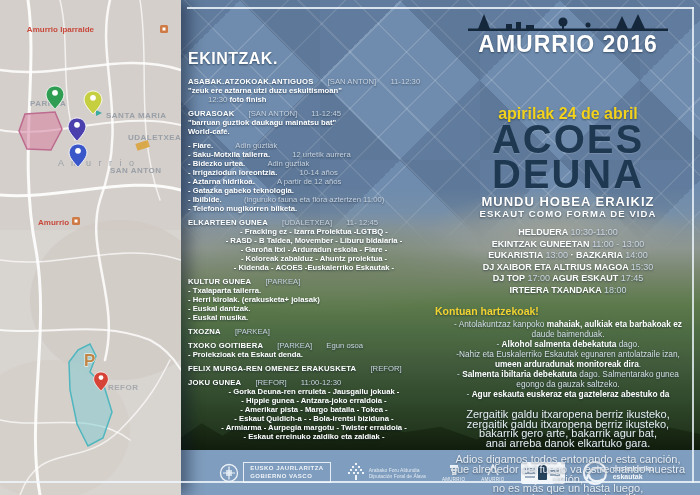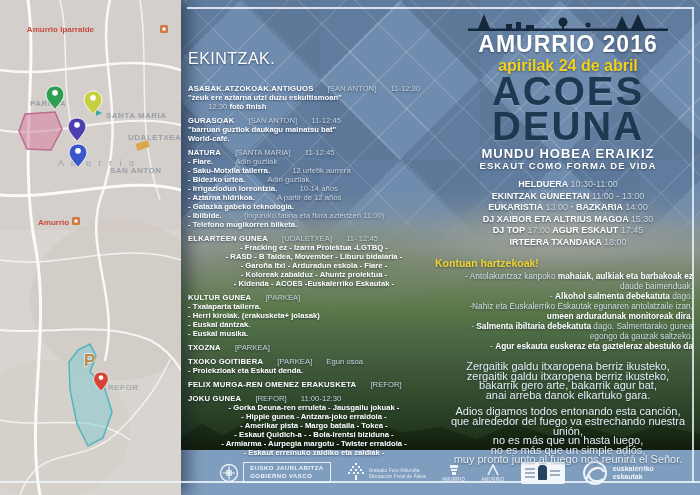--- a/index.html
+++ b/index.html
@@ -45,42 +45,42 @@
   .map{position:absolute;left:0;top:0;width:181px;height:495px;z-index:4;
       box-shadow:8px 0 14px rgba(8,18,38,.45);}
   .map svg{display:block;}
   .map text{font-family:"Liberation Sans",sans-serif;}
   .lbl{fill:#9aa0a8;font-size:8px;letter-spacing:.5px;font-weight:bold;}
   .lblred{fill:#c8493c;font-size:8px;font-weight:bold;}
   .city{fill:#9aa0a8;font-size:9px;letter-spacing:2.5px;}
   
   .col-mid{position:absolute;left:188px;top:50px;width:252px;z-index:5;
       text-shadow:0 1px 2px rgba(10,25,45,.55);}
-  .ek-head{font-size:16px;font-weight:normal;letter-spacing:.5px;margin-bottom:16px;}
+  .ek-head{font-size:16px;font-weight:bold;letter-spacing:.5px;margin-bottom:9px;}
   .sec{margin-bottom:5px;font-size:7.7px;line-height:9px;}
   .sec-title{font-weight:bold;letter-spacing:.2px;}
   .loc{color:#c9d3de;font-weight:normal;padding-left:12px;}
   .quote{font-weight:bold;}
   .dim{color:#c9d3de;font-weight:normal;padding-left:20px;}
   .b{font-weight:bold;}
   .ctr{text-align:center;font-weight:bold;}
   
   .col-right{position:absolute;left:443px;top:12px;width:250px;z-index:5;text-align:center;
       text-shadow:0 1px 2px rgba(10,25,45,.5);}
   .sil{margin:0 auto;display:block;}
   .t1{font-size:23px;font-weight:bold;letter-spacing:1px;line-height:25px;}
-  .t2{font-size:16px;font-weight:bold;color:#f2d21c;line-height:17px;}
+  .t2{font-size:16px;font-weight:bold;color:#f2d21c;line-height:17px;margin-top:48px;}
   .big{font-size:40px;line-height:35px;font-weight:bold;color:#1d3850;letter-spacing:2px;
       text-shadow:0 1px 1px rgba(255,255,255,.15);}
   .sub1{font-size:13px;font-weight:bold;letter-spacing:1px;margin-top:3px;line-height:13px;}
   .sub2{font-size:9.5px;font-weight:bold;letter-spacing:1.1px;line-height:11px;}
   .sked{margin-top:8px;font-size:9px;line-height:11.5px;font-weight:bold;}
   .st{color:#ccd6e2;font-weight:normal;}
   .kontuan{color:#f2d431;font-weight:bold;font-size:10.5px;text-align:left;margin:9px 4px 2px -8px;}
-  .notes{font-size:8.3px;line-height:10px;text-align:right;}
+  .notes{font-size:8.3px;line-height:10px;}
   .notes .r{color:#d6dee7;}
   .lyrics{font-size:11px;line-height:9.6px;color:#e6ecf2;margin-top:11px;}
   .lyrics .stanza{margin-bottom:7px;}
   
   .logo{display:flex;align-items:center;gap:4px;color:#f0f4f9;}
   .govbox{border:1px solid #e7edf4;padding:2px 6px;font-size:6px;font-weight:bold;
       letter-spacing:.5px;line-height:7.5px;text-align:left;}
   .tiny2{font-size:5px;line-height:6px;text-align:left;color:#dfe8f1;}
   .amulbl{font-size:4.5px;letter-spacing:.3px;color:#eef3f8;text-align:center;}
   .eskatxt{font-size:7px;line-height:7.5px;font-weight:bold;text-align:left;color:#f2f6fa;}
@@ -179,21 +179,20 @@
       <div><span class="dim">12:30</span> <span class="b">foto finish</span></div>
     </div>
 
     <div class="sec">
       <div><span class="sec-title">GURASOAK</span> <span class="loc">[SAN ANTON]</span> <span class="loc">11-12:45</span></div>
       <div class="quote">"barruan guztiok daukagu mainatsu bat"</div>
       <div class="b">World-café.</div>
     </div>
 
     <div class="sec">
-      <div><span class="sec-title">NATURA</span> <span class="loc">[SANTA MARIA]</span> <span class="loc">11-12:45</span></div>
       <div><span class="b">- Fiare.</span> <span class="dim">Adin guztiak</span></div>
       <div><span class="b">- Saku-Motxila tailerra.</span> <span class="dim">12 urtetik aurrera</span></div>
       <div><span class="b">- Bidezko urtea.</span> <span class="dim">Adin guztiak</span></div>
       <div><span class="b">- Irrigaziodun loreontzia.</span> <span class="dim">10-14 años</span></div>
       <div><span class="b">- Aztarna hidrikoa.</span> <span class="dim">A partir de 12 años</span></div>
       <div><span class="b">- Gatazka gabeko teknologia.</span> <span class="dim"></span></div>
       <div><span class="b">- Ibilbide.</span> <span class="dim">(inguruko fauna eta flora aztertzen 11:00)</span></div>
       <div><span class="b">- Telefono mugikorren bilketa.</span> <span class="dim"></span></div>
     </div>
 

